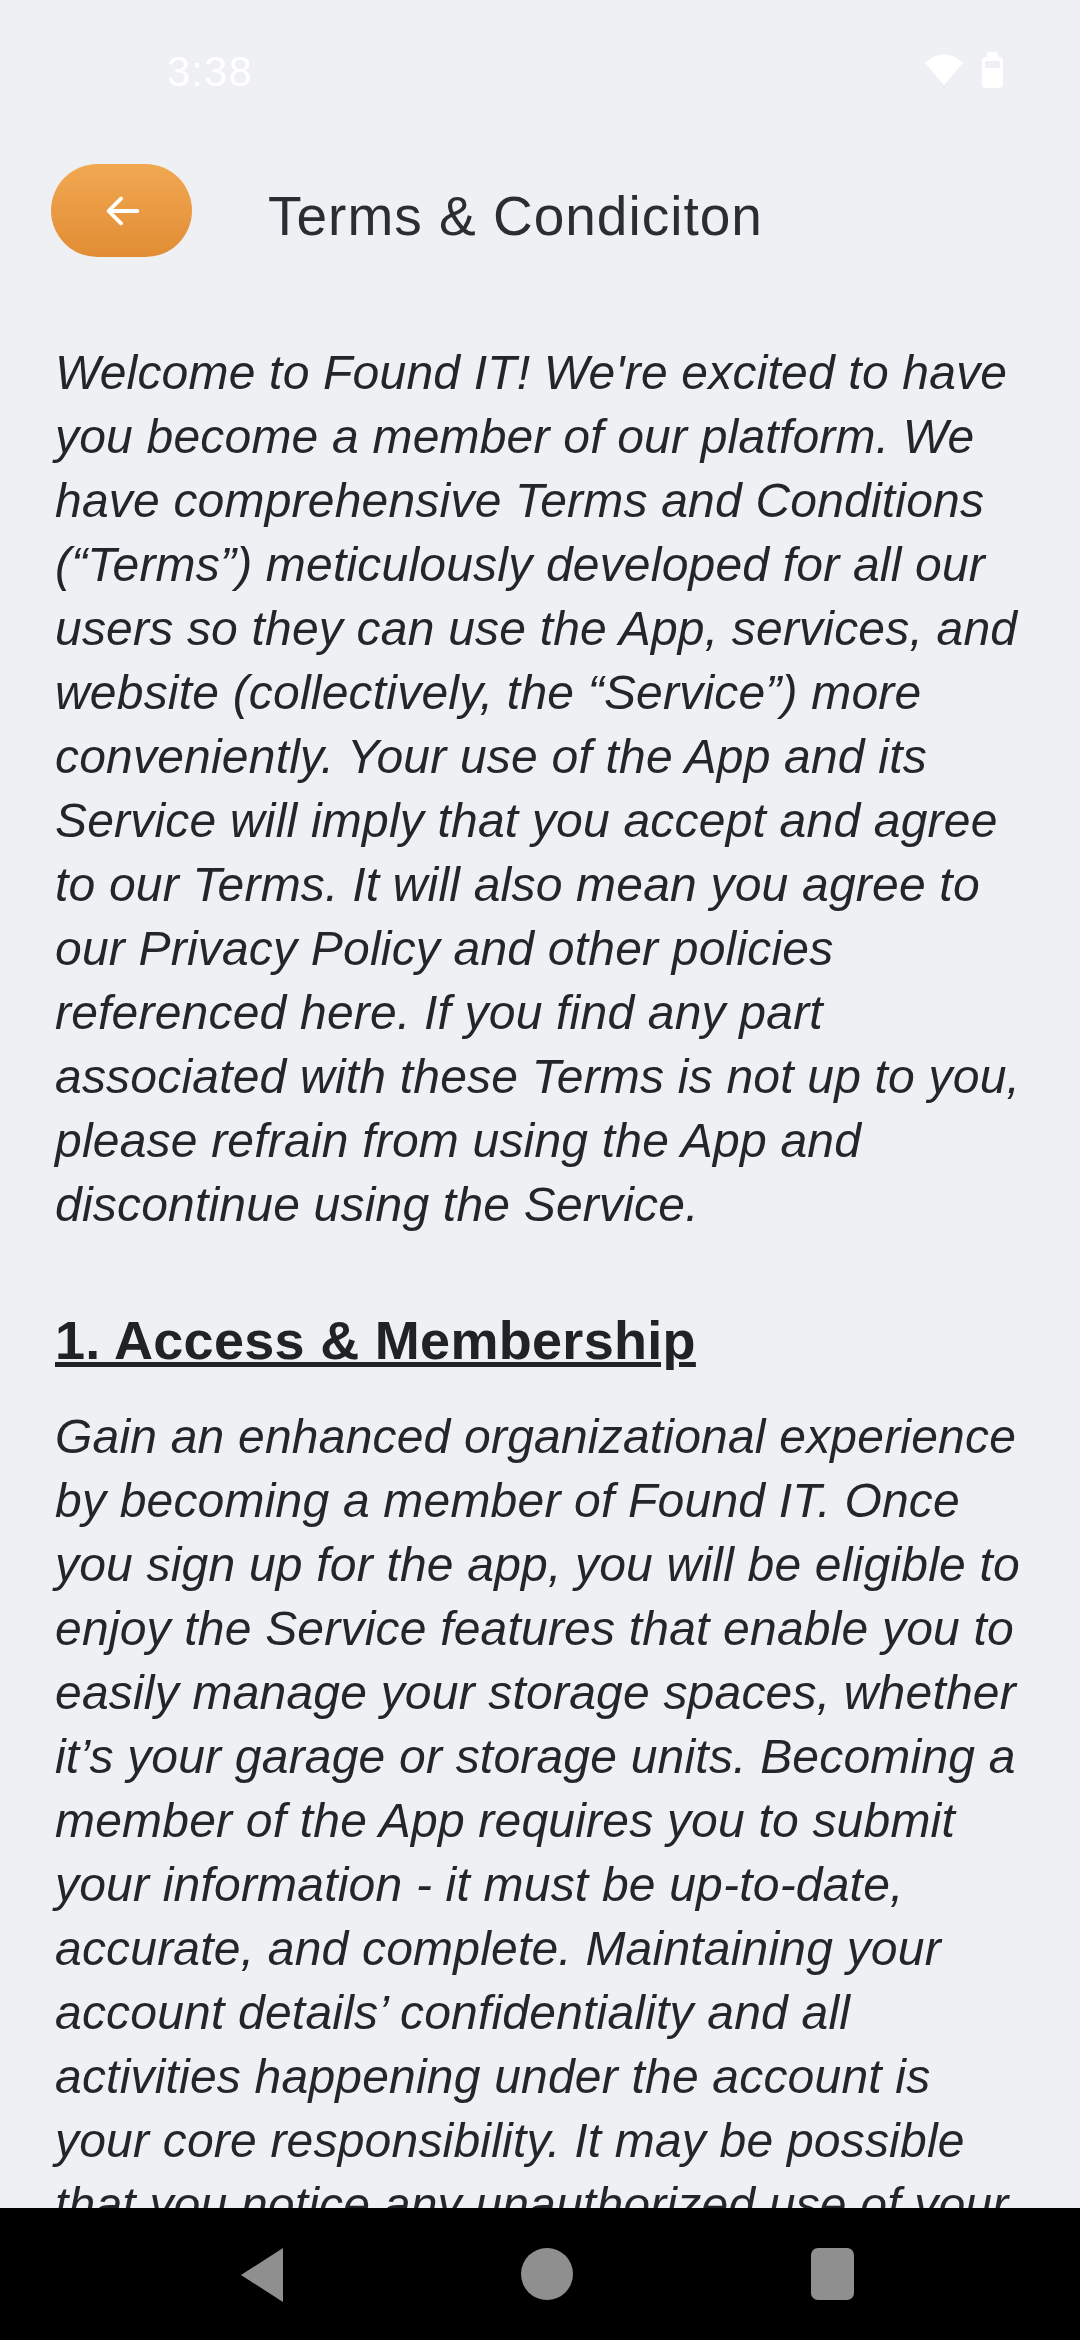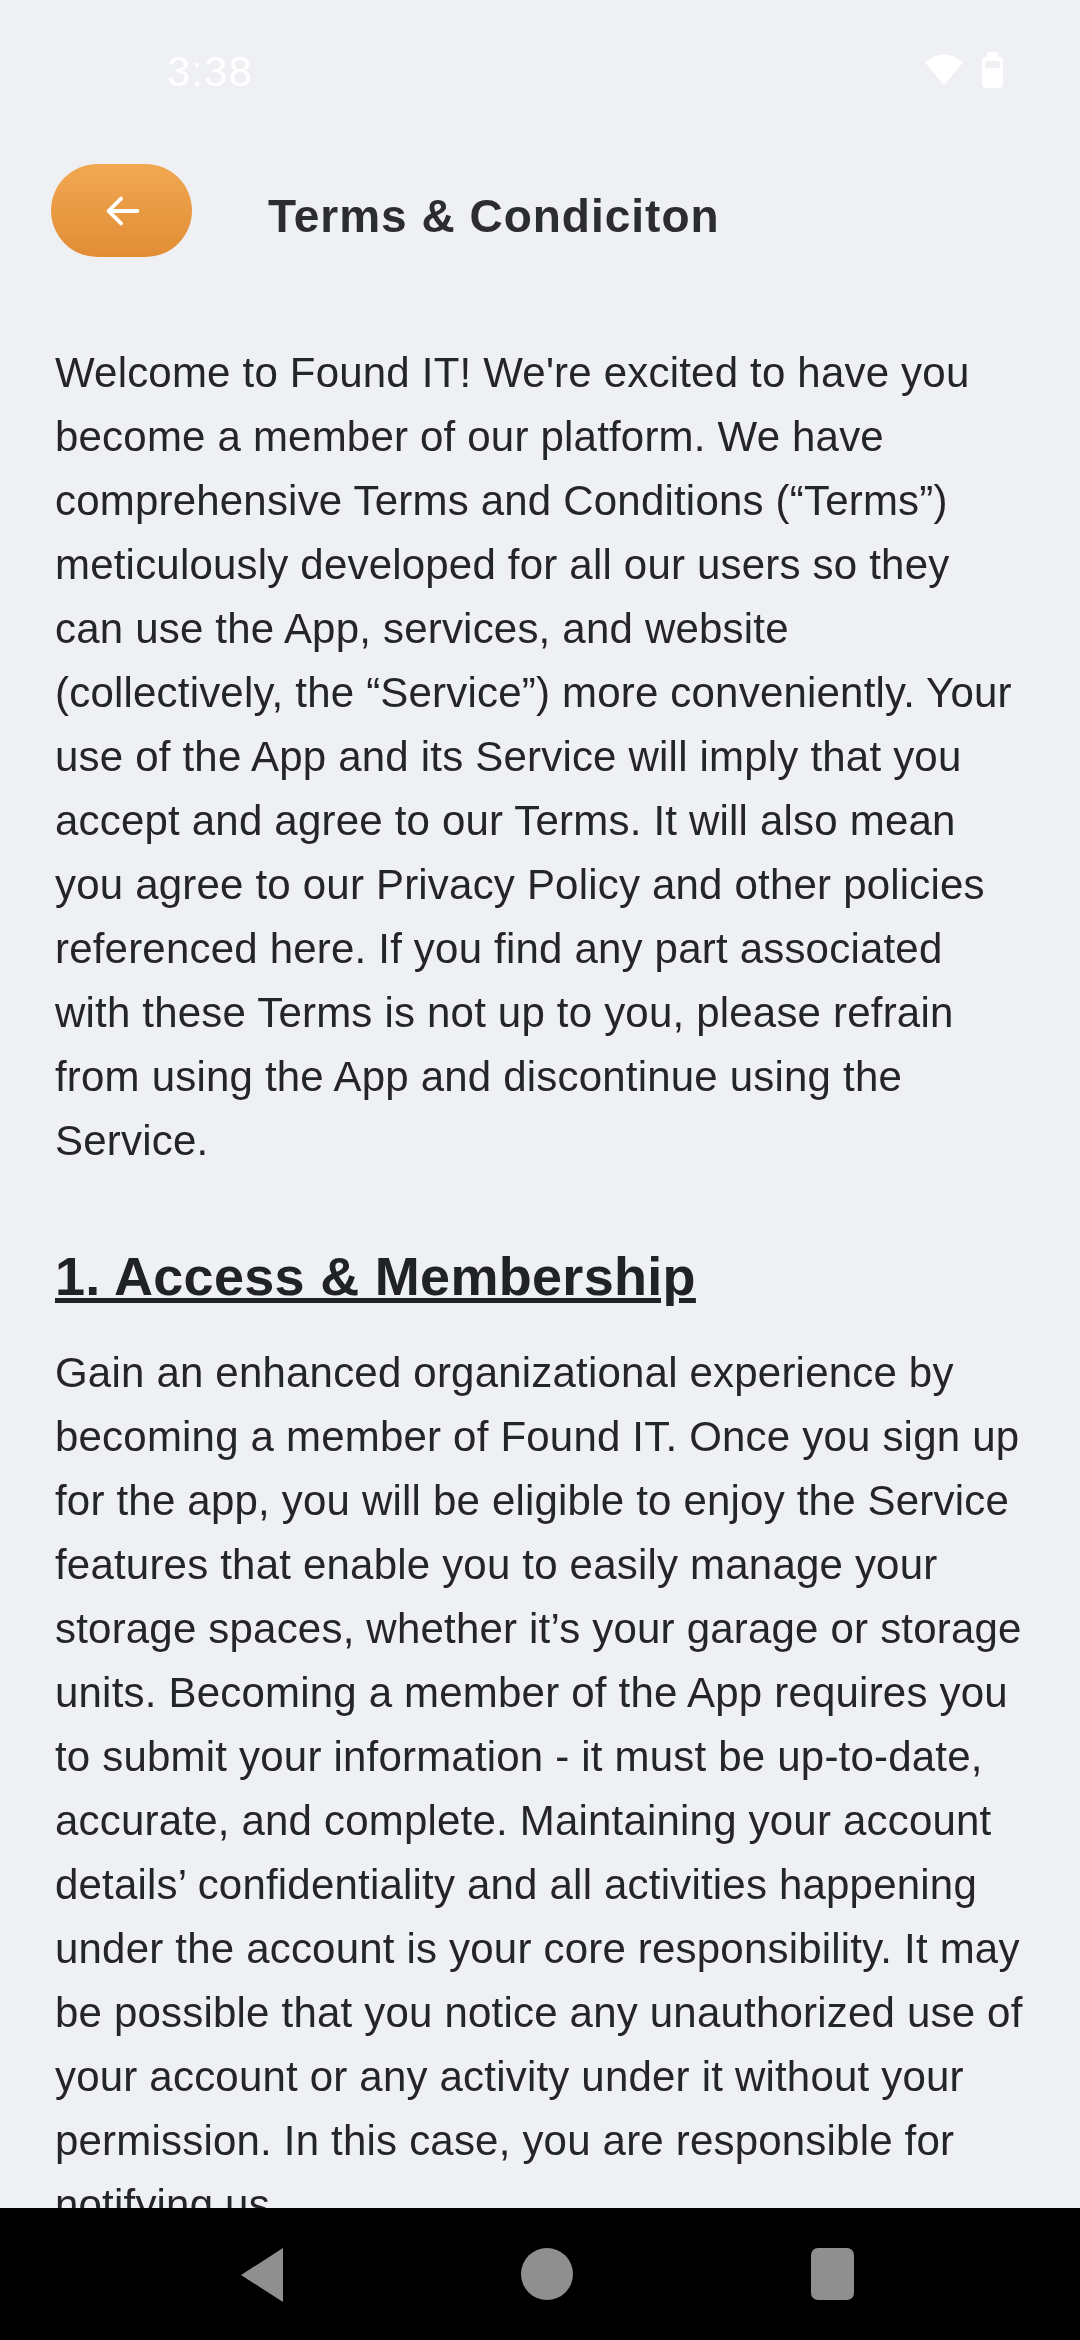--- a/index.html
+++ b/index.html
@@ -30,33 +30,34 @@
   .back-btn{
     position:absolute;left:51px;top:164px;width:141px;height:93px;
     border:none;outline:none;cursor:pointer;
     border-radius:47px;
     background:linear-gradient(180deg,var(--accent_top,#f1a851) 0%,var(--accent_bottom,#e18d35) 100%);
     display:flex;align-items:center;justify-content:center;
   }
   .back-arrow{display:block;}
   .page-title{
     position:absolute;left:268px;top:186px;margin:0;
-    font-size:46px;line-height:60px;font-weight:700;
+    font-size:55px;line-height:60px;font-weight:400;
     letter-spacing:1px;color:var(--title,#2c2d32);text-align:right;
   }
 
   
   .content{
     position:absolute;top:341px;left:0;right:0;bottom:0;
     padding:0 55px;z-index:1;overflow:hidden;
   }
   .para{
     margin:0;
-    font-size:42px;line-height:64px;letter-spacing:0.2px;
+    font-size:48px;line-height:64px;letter-spacing:0.2px;
     color:var(--text,#24252b);
+    font-style:italic;
   }
   .section-heading{
     margin:68px 0 30px 0;
     font-size:54px;line-height:70px;font-weight:700;letter-spacing:0.3px;
     color:var(--heading,#202226);
     text-decoration:underline;
   }
 
   
   .nav-bar{

